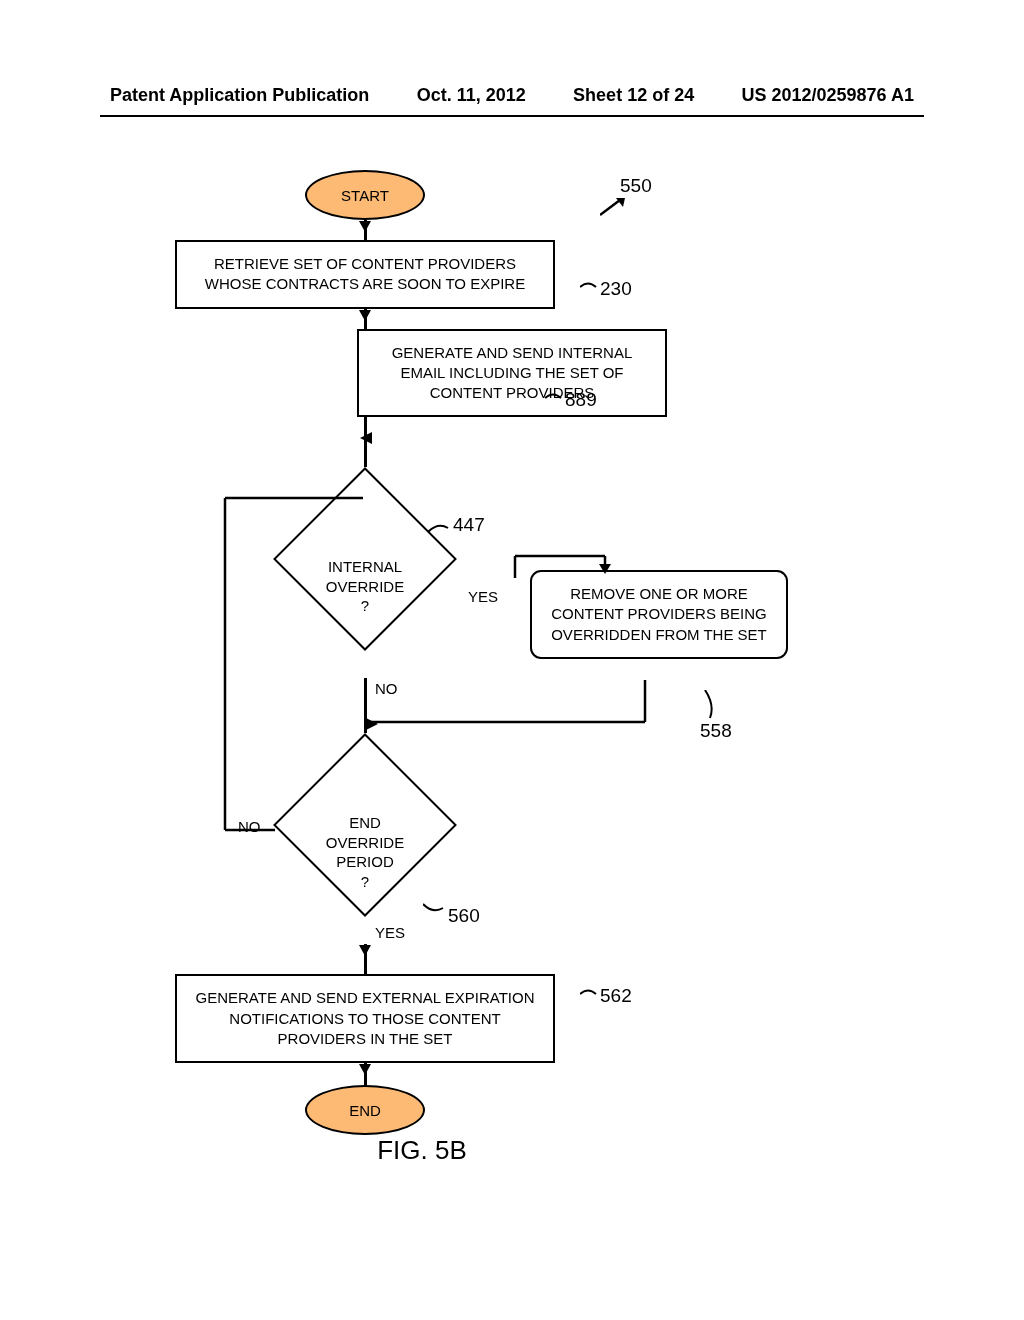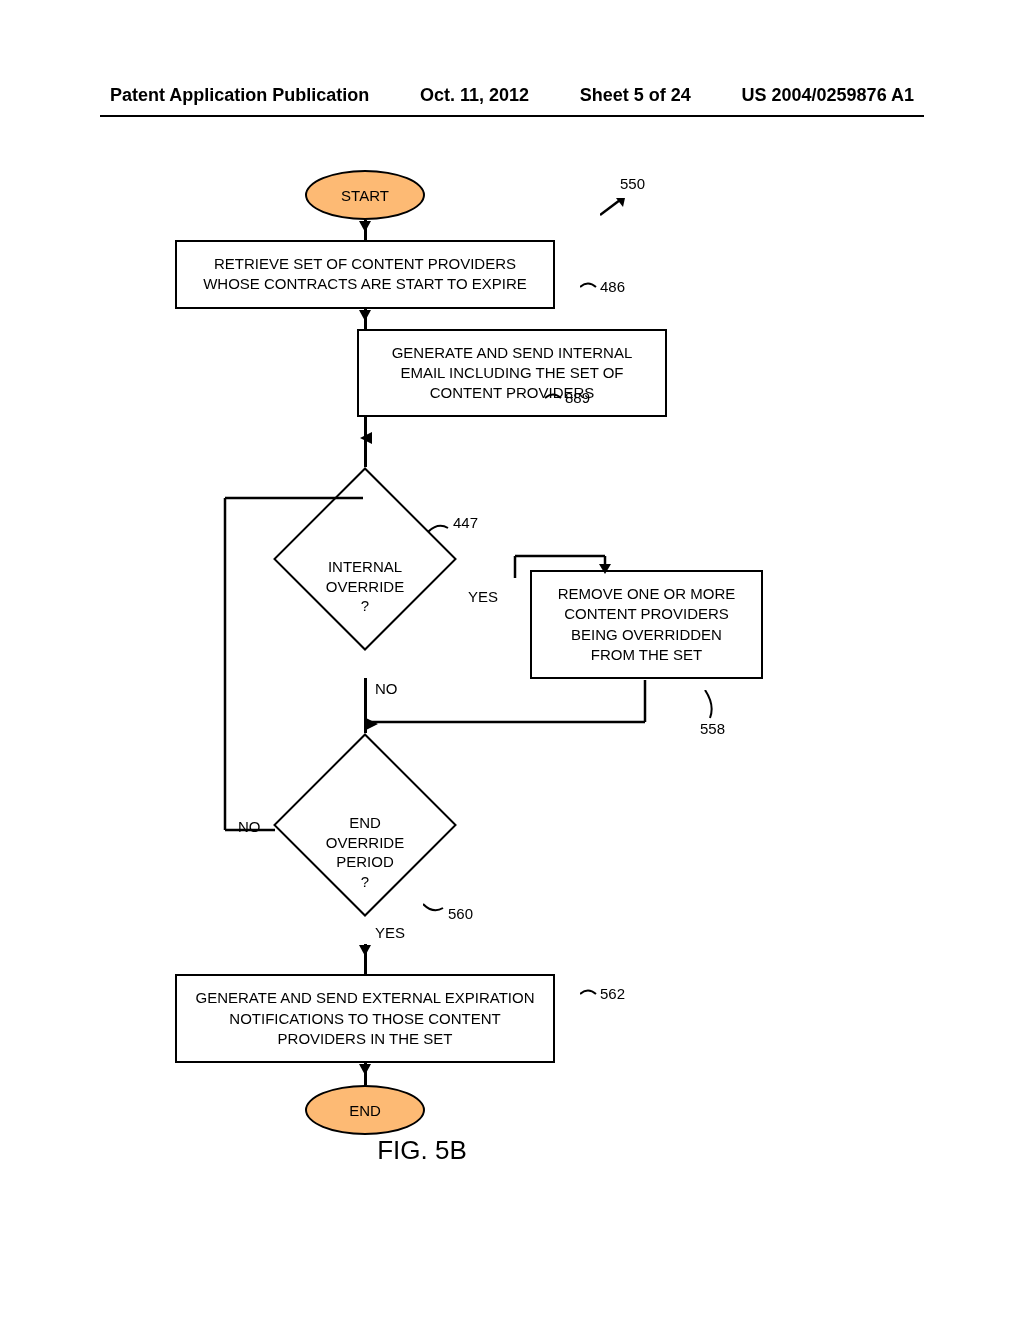--- a/index.html
+++ b/index.html
@@ -51,21 +51,21 @@
       padding: 12px 16px;
       text-align: center;
       font-size: 15px;
       font-weight: 500;
       line-height: 1.35;
       background: white;
       margin: 0 auto;
     }
     .rect-552 { width: 380px; }
     .rect-554 { width: 310px; }
-    .rect-558 { width: 233px; }
+    .rect-558 { width: 258px; border-radius: 11px; }
     .rect-562 { width: 380px; }
     .diamond-wrap {
       position: relative;
       margin: 0 auto;
     }
     .diamond {
       width: 130px;
       height: 130px;
       border: 2.5px solid black;
       transform: rotate(45deg);
@@ -99,66 +99,66 @@
       border-right: 6px solid transparent;
       border-top: 11px solid black;
     }
     .label {
       position: absolute;
       font-size: 15px;
       font-weight: 500;
     }
     .ref-num {
       position: absolute;
-      font-size: 15px;
+      font-size: 19px;
       font-weight: 500;
     }
     .fig-caption {
       position: absolute;
       top: 1135px;
       width: 844px;
       text-align: center;
       font-size: 26px;
       font-weight: 500;
     }
     svg.feedback {
       position: absolute;
     }
   </style>
 </head>
 <body>
 
 <div class="header">
   <span>Patent Application Publication</span>
   <span>Oct. 11, 2012</span>
-  <span>Sheet 5 of 24</span>
-  <span>US 2004/0259876 A1</span>
+  <span>Sheet 12 of 24</span>
+  <span>US 2012/0259876 A1</span>
 </div>
 <div class="header-rule"></div>
 
 <div class="diagram">
 
   <div style="position:absolute; left:0; right:0; top:0;">
 
     <div class="oval" style="margin-left:305px;">
       <span>START</span>
     </div>
 
     <span class="ref-num" style="top:5px; left:620px;">550</span>
     <svg class="feedback" style="top:28px; left:600px;" width="30" height="18">
       <line x1="0" y1="17" x2="20" y2="2" stroke="black" stroke-width="2.5"></line>
       <polygon points="16,0 25,0 23,9" fill="black"></polygon>
     </svg>
 
     <div class="connector arrow-down" style="height:20px; margin-left:364px;"></div>
 
     <div class="rect rect-552" style="margin-left:175px;">
-      <span>RETRIEVE SET OF CONTENT PROVIDERS WHOSE CONTRACTS ARE START TO EXPIRE</span>
-    </div>
-    <span class="ref-num" style="top:108px; left:600px;">486</span>
+      <span>RETRIEVE SET OF CONTENT PROVIDERS WHOSE CONTRACTS ARE SOON TO EXPIRE</span>
+    </div>
+    <span class="ref-num" style="top:108px; left:600px;">230</span>
     <svg class="feedback" style="top:110px; left:580px;" width="18" height="14">
         <path d="M0 7 Q 8 0 16 7" stroke="black" stroke-width="2" fill="none"></path>
       </svg>
 
     <div class="connector arrow-down" style="height:20px; margin-left:364px;"></div>
 
     <div class="rect rect-554" style="">
       <span>GENERATE AND SEND INTERNAL EMAIL INCLUDING THE SET OF CONTENT PROVIDERS</span>
     </div>
     <span class="ref-num" style="top:219px; left:565px;">889</span>

